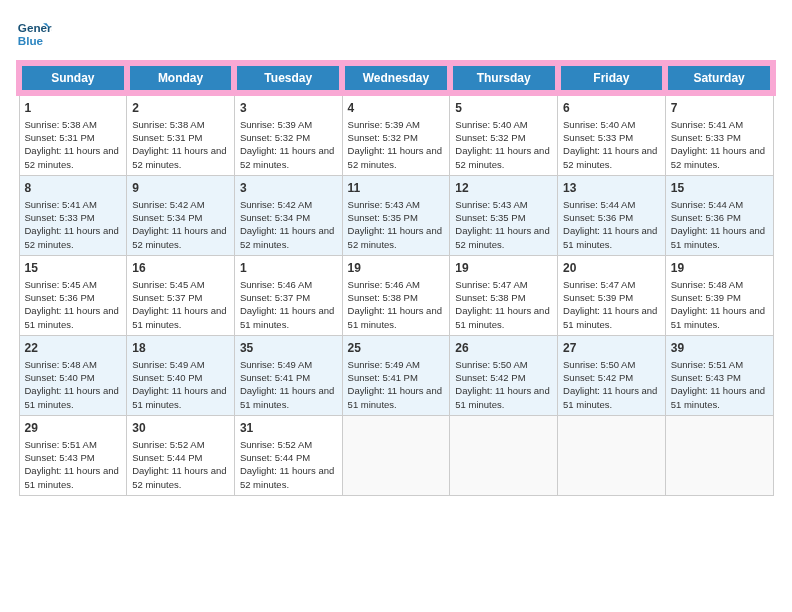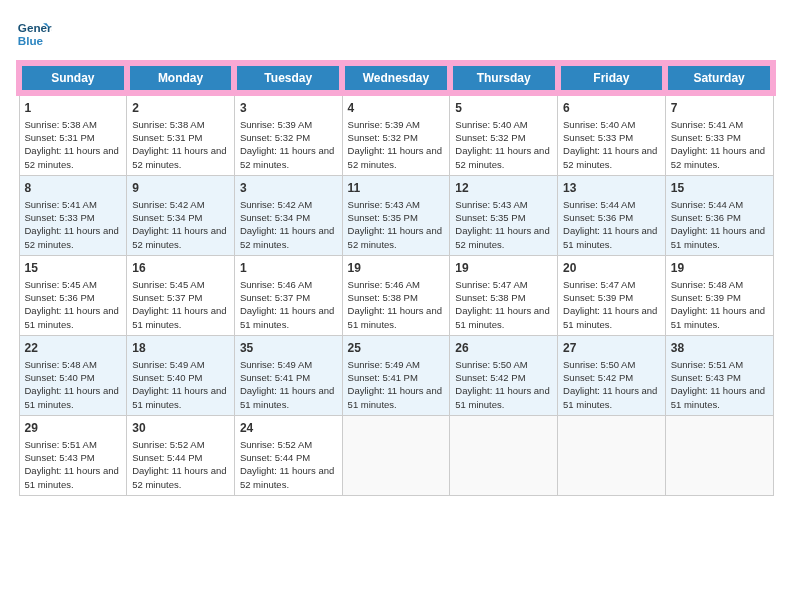--- a/index.html
+++ b/index.html
@@ -135,25 +135,25 @@
         <td><span class="day-num">20</span><span>Sunrise: 5:47 AM</span><br><span>Sunset: 5:39 PM</span><br><span>Daylight: 11 hours and 51 minutes.</span></td>
         <td><span class="day-num">19</span><span>Sunrise: 5:48 AM</span><br><span>Sunset: 5:39 PM</span><br><span>Daylight: 11 hours and 51 minutes.</span></td>
       </tr>
       <tr>
         <td><span class="day-num">22</span><span>Sunrise: 5:48 AM</span><br><span>Sunset: 5:40 PM</span><br><span>Daylight: 11 hours and 51 minutes.</span></td>
         <td><span class="day-num">18</span><span>Sunrise: 5:49 AM</span><br><span>Sunset: 5:40 PM</span><br><span>Daylight: 11 hours and 51 minutes.</span></td>
         <td><span class="day-num">35</span><span>Sunrise: 5:49 AM</span><br><span>Sunset: 5:41 PM</span><br><span>Daylight: 11 hours and 51 minutes.</span></td>
         <td><span class="day-num">25</span><span>Sunrise: 5:49 AM</span><br><span>Sunset: 5:41 PM</span><br><span>Daylight: 11 hours and 51 minutes.</span></td>
         <td><span class="day-num">26</span><span>Sunrise: 5:50 AM</span><br><span>Sunset: 5:42 PM</span><br><span>Daylight: 11 hours and 51 minutes.</span></td>
         <td><span class="day-num">27</span><span>Sunrise: 5:50 AM</span><br><span>Sunset: 5:42 PM</span><br><span>Daylight: 11 hours and 51 minutes.</span></td>
-        <td><span class="day-num">38</span><span>Sunrise: 5:51 AM</span><br><span>Sunset: 5:43 PM</span><br><span>Daylight: 11 hours and 51 minutes.</span></td>
+        <td><span class="day-num">39</span><span>Sunrise: 5:51 AM</span><br><span>Sunset: 5:43 PM</span><br><span>Daylight: 11 hours and 51 minutes.</span></td>
       </tr>
       <tr>
         <td><span class="day-num">29</span><span>Sunrise: 5:51 AM</span><br><span>Sunset: 5:43 PM</span><br><span>Daylight: 11 hours and 51 minutes.</span></td>
         <td><span class="day-num">30</span><span>Sunrise: 5:52 AM</span><br><span>Sunset: 5:44 PM</span><br><span>Daylight: 11 hours and 52 minutes.</span></td>
-        <td><span class="day-num">24</span><span>Sunrise: 5:52 AM</span><br><span>Sunset: 5:44 PM</span><br><span>Daylight: 11 hours and 52 minutes.</span></td>
+        <td><span class="day-num">31</span><span>Sunrise: 5:52 AM</span><br><span>Sunset: 5:44 PM</span><br><span>Daylight: 11 hours and 52 minutes.</span></td>
         <td class="empty"></td>
         <td class="empty"></td>
         <td class="empty"></td>
         <td class="empty"></td>
       </tr>
     </tbody>
 </table>
 
 </body></html>

